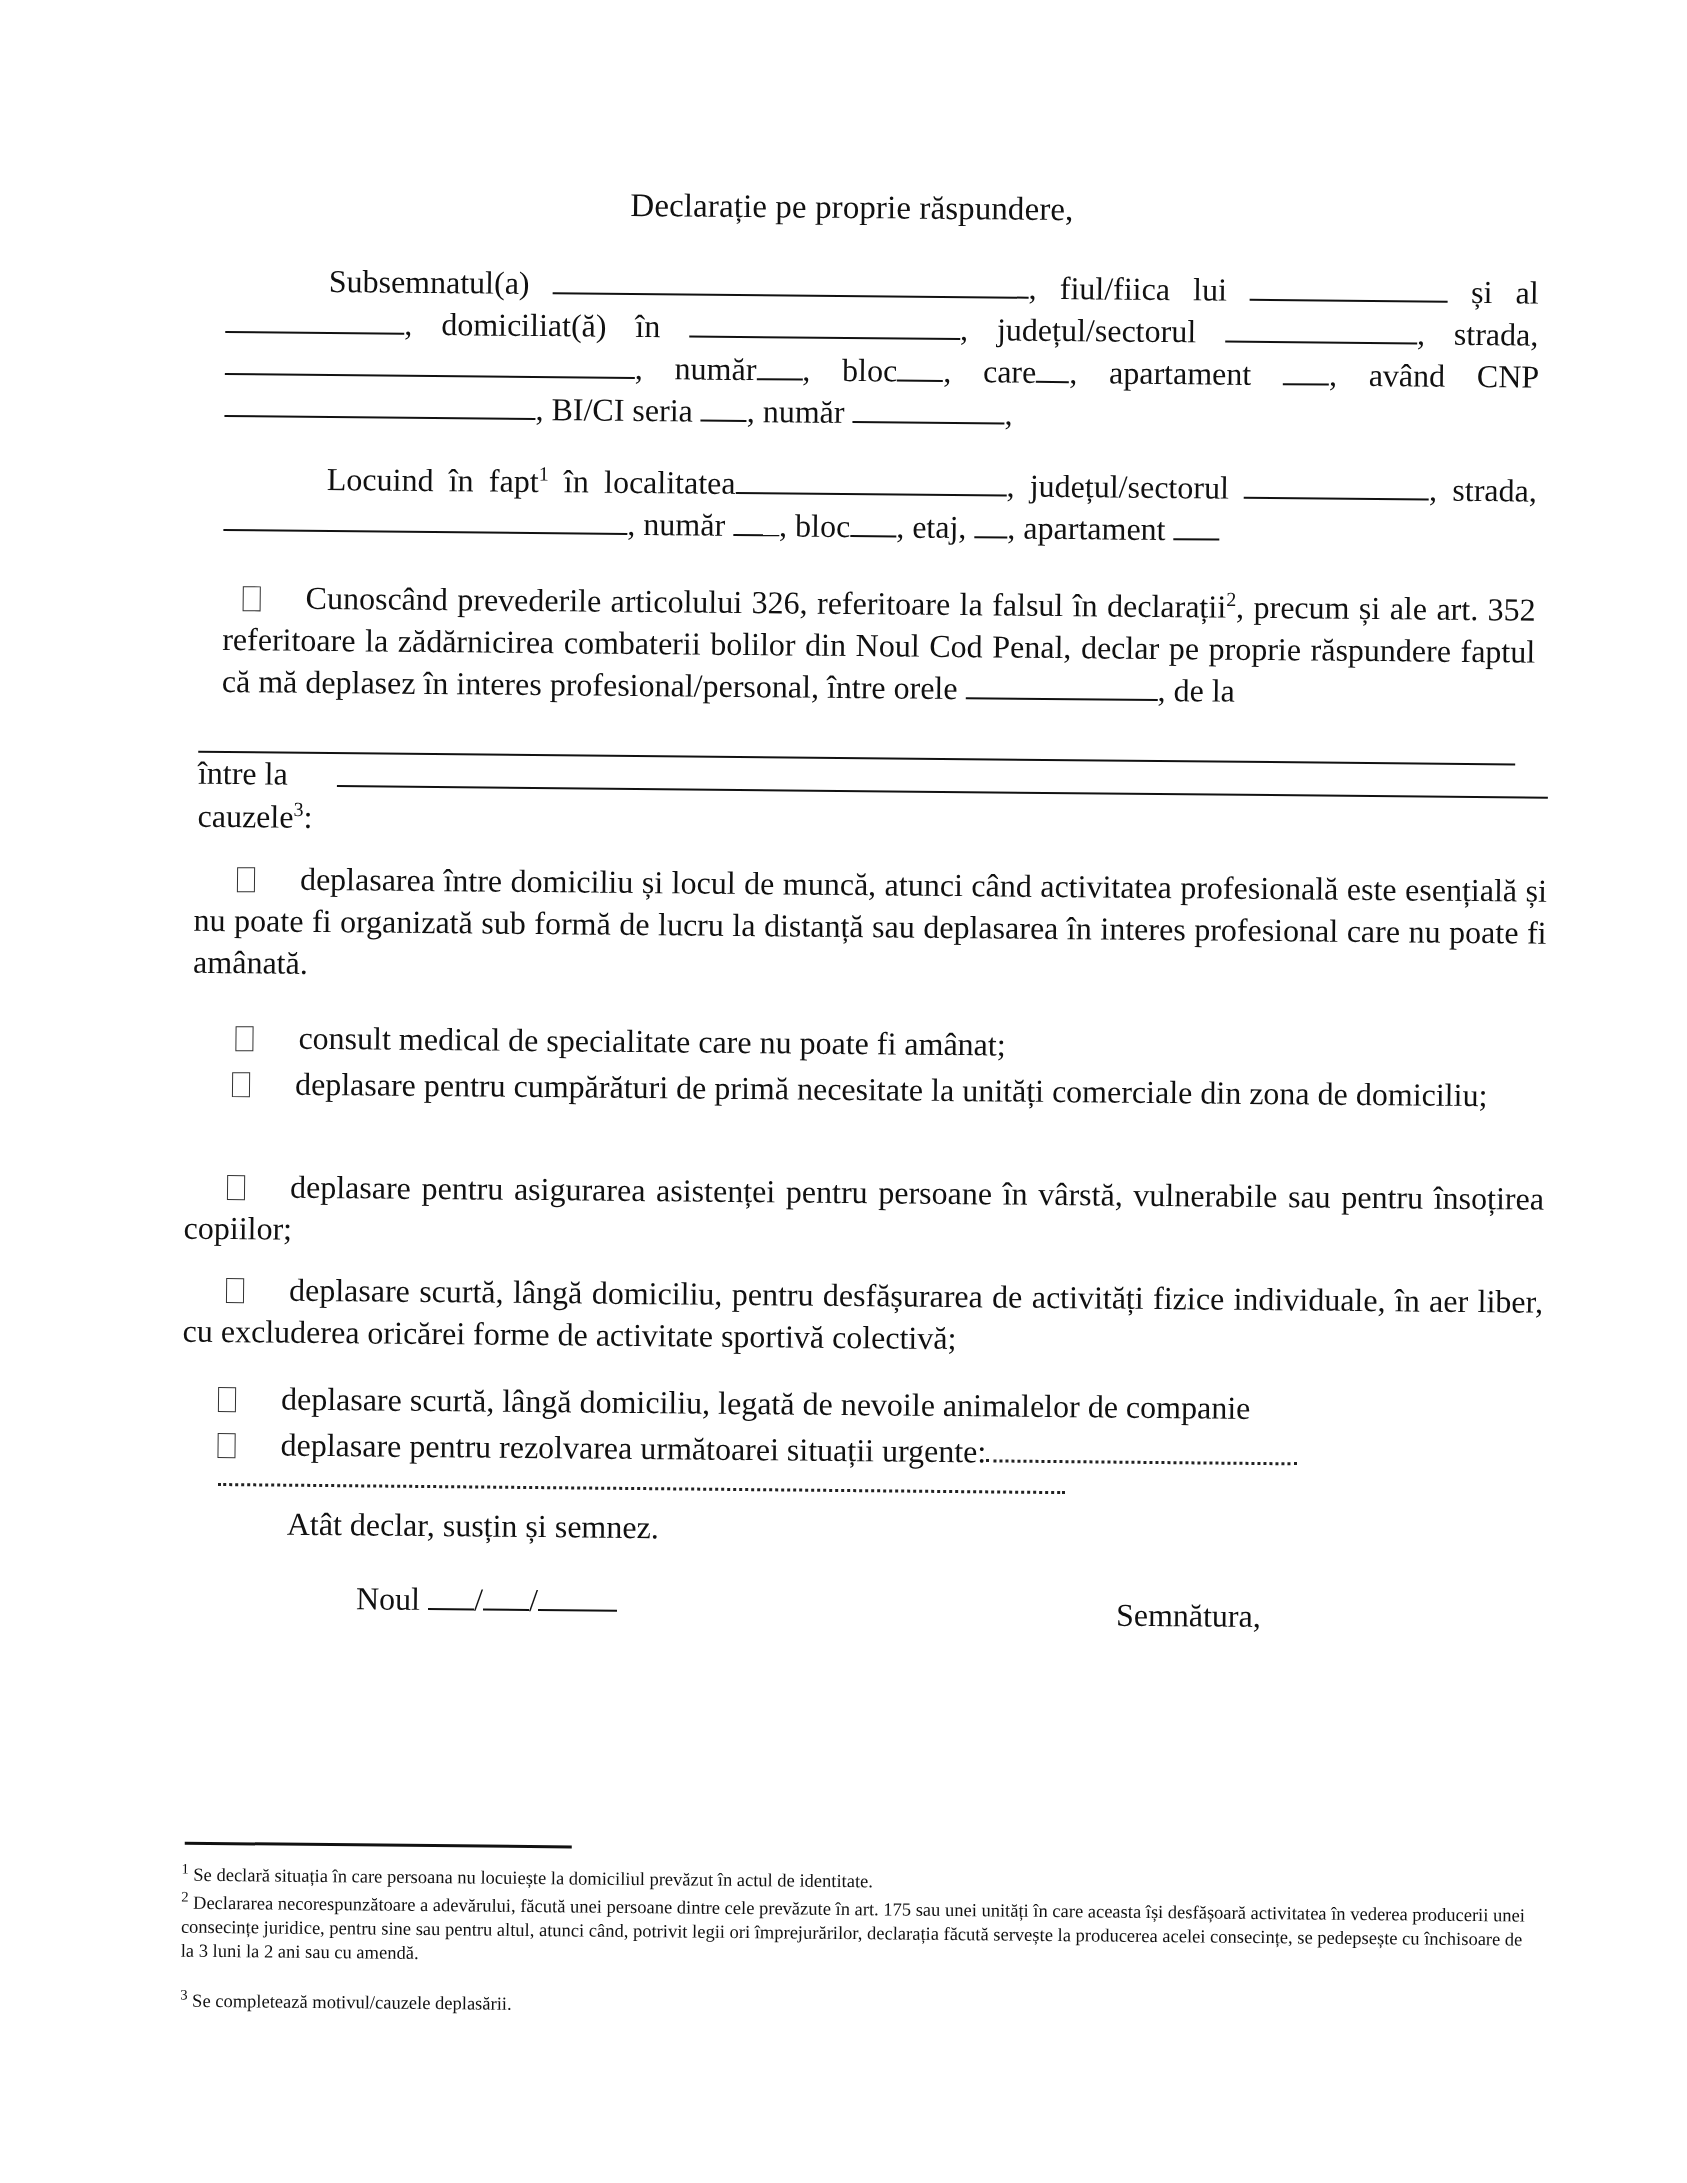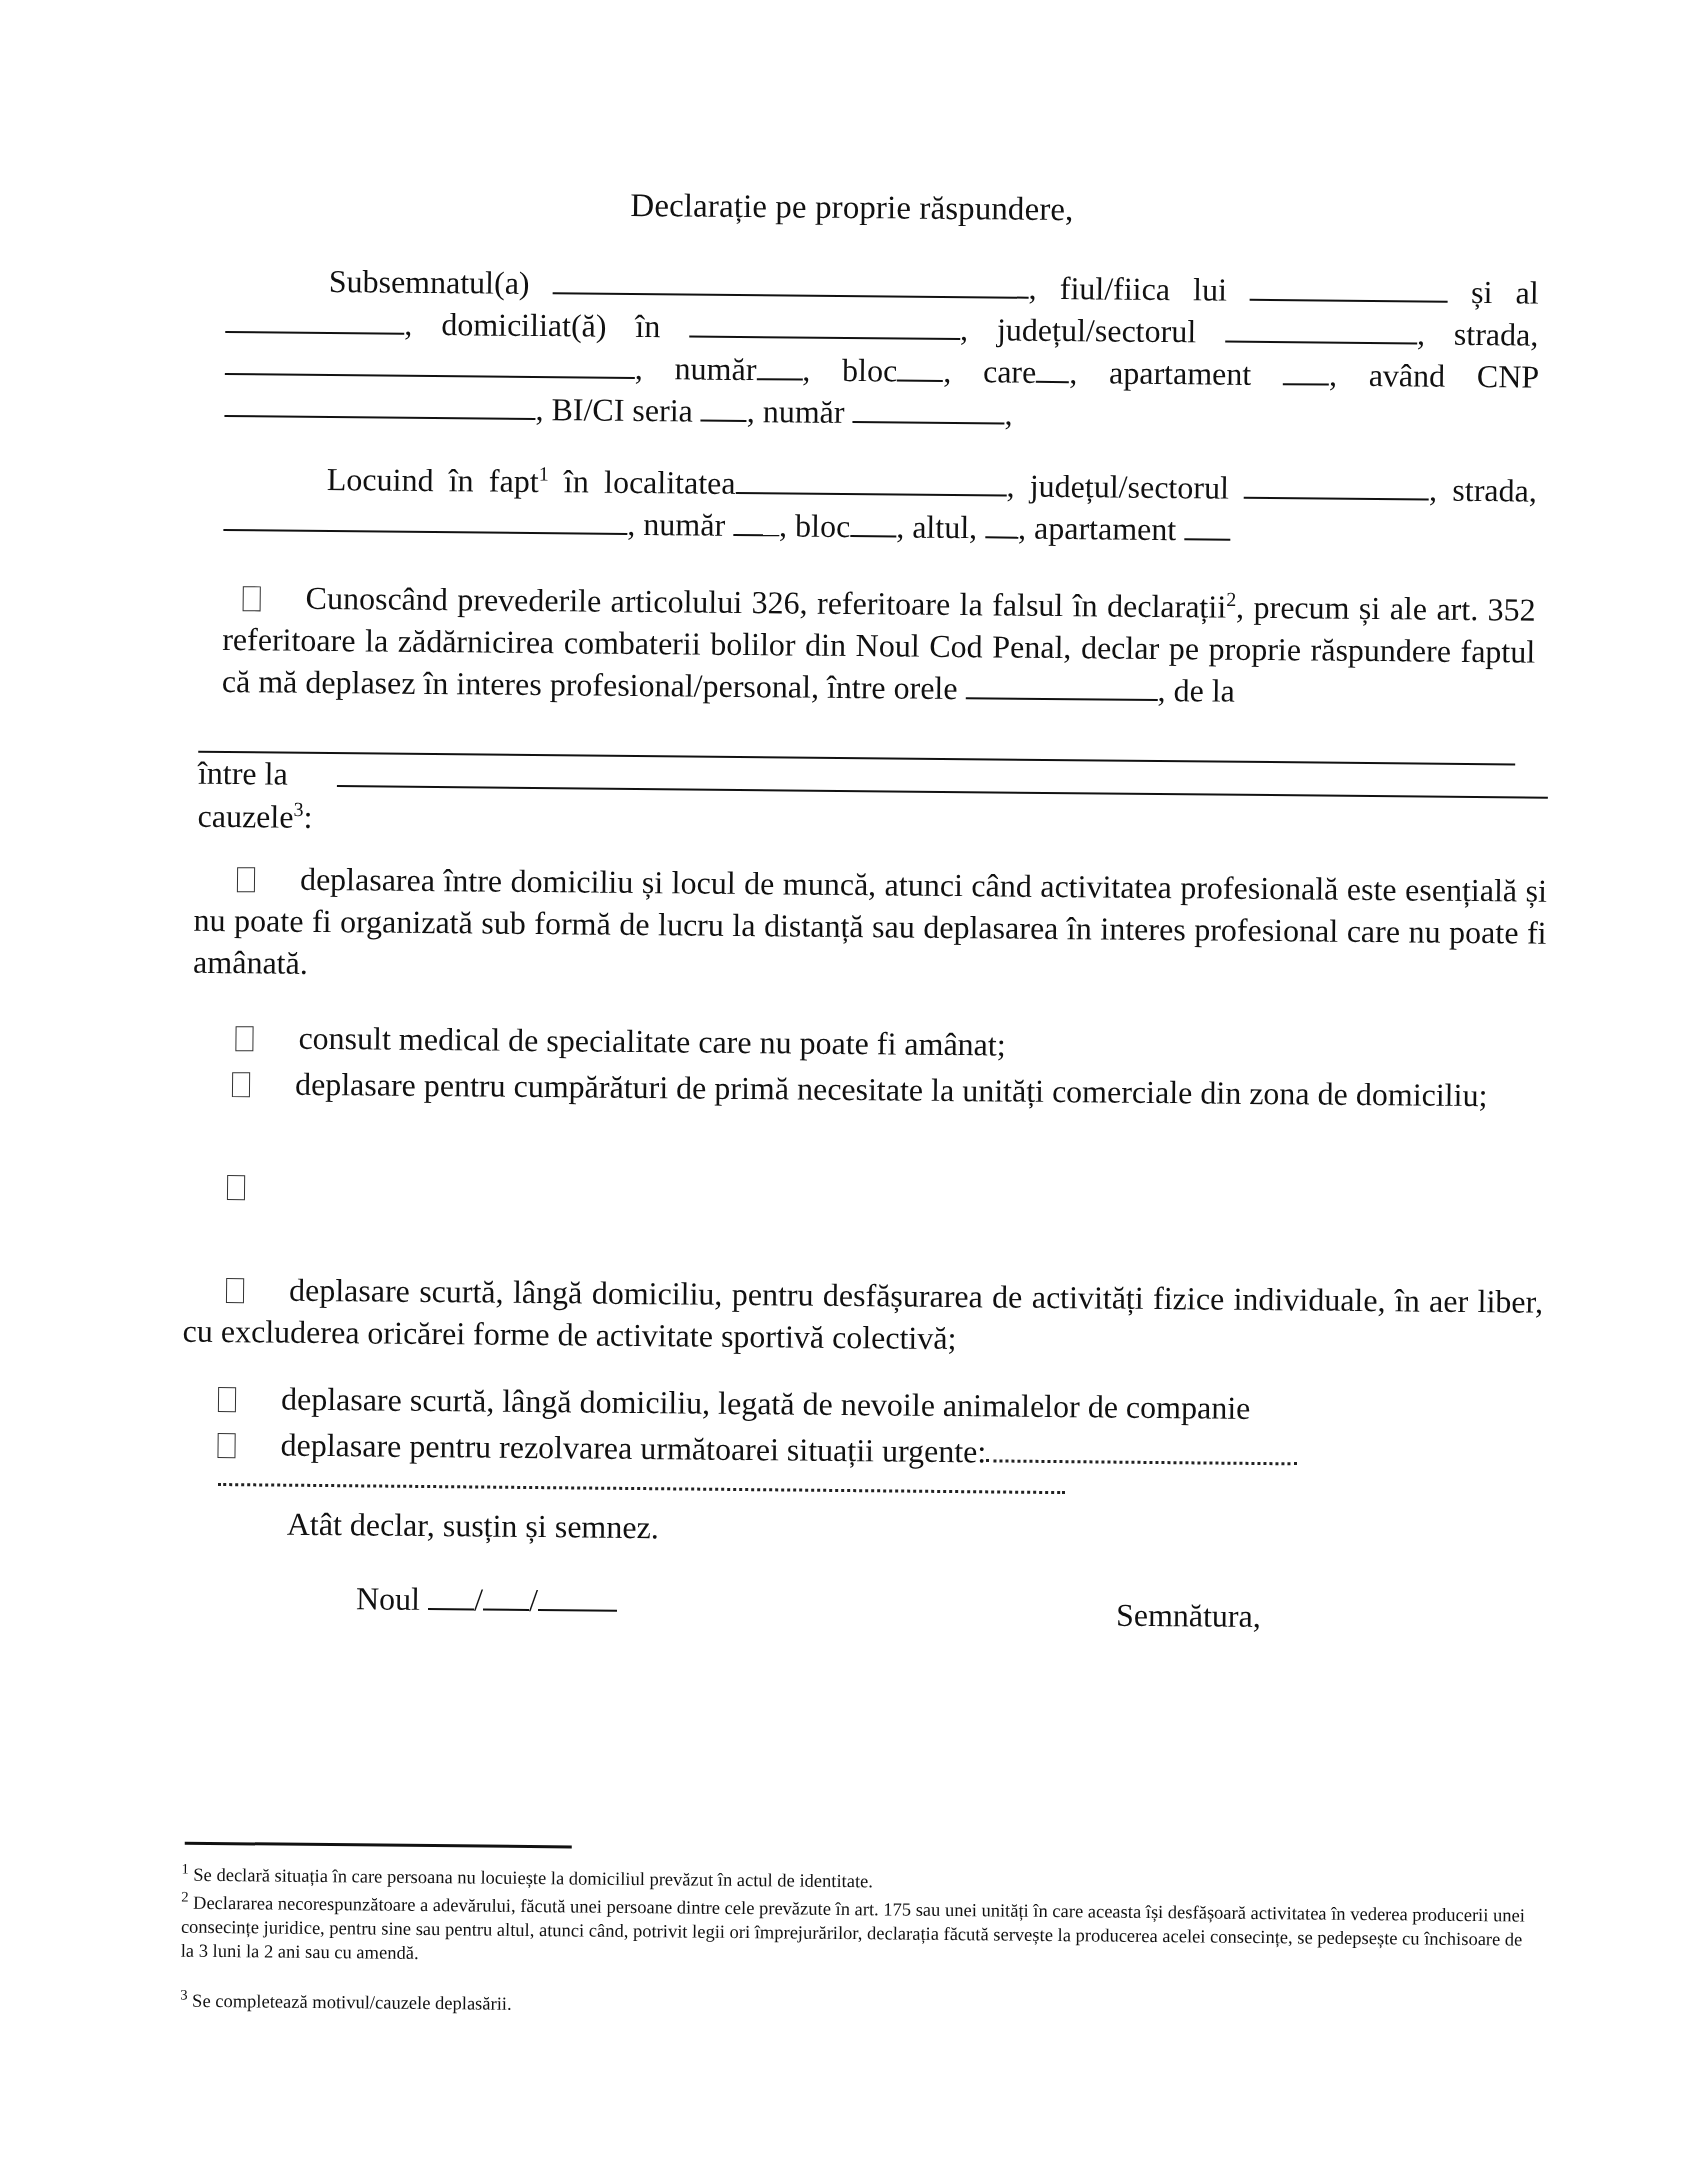--- a/index.html
+++ b/index.html
@@ -43,21 +43,21 @@
     <span class="blank" style="width:46px;"></span><span>, având CNP</span>
     <span class="blank" style="width:311px;"></span><span>, BI/CI seria</span>
     <span class="blank" style="width:46px;"></span><span>, număr</span>
     <span class="blank" style="width:152px;"></span><span>,</span>
   </div>
 
   <div class="para indent" style="top:463px;">
     <span>Locuind în fapt</span><sup>1</sup><span> în localitatea</span><span class="blank" style="width:271px;"></span><span>, județul/sectorul</span>
     <span class="blank" style="width:185px;"></span><span>, strada,</span>
     <span class="blank" style="width:404px;"></span><span>, număr</span>
-    <span class="blank" style="width:46px;"></span><span>, bloc</span><span class="blank" style="width:46px;"></span><span>, altul,</span>
+    <span class="blank" style="width:46px;"></span><span>, bloc</span><span class="blank" style="width:46px;"></span><span>, etaj,</span>
     <span class="blank" style="width:33px;"></span><span>, apartament</span>
     <span class="blank" style="width:46px;"></span>
   </div>
 
   <div class="para" style="top:582px;">
     <span class="cb" style="margin-left:20px;"></span><span>Cunoscând prevederile articolului 326, referitoare la falsul în declarații</span><sup>2</sup><span>, precum și ale art. 352 referitoare la  zădărnicirea combaterii bolilor din Noul Cod Penal, declar pe proprie răspundere faptul că mă deplasez în interes profesional/personal, între orele</span>
     <span class="blank" style="width:192px;"></span><span>, de la</span>
   </div>
   <div style="position:absolute; left:195px; top:754px; width:1317px;" class="fullline"></div>
   <div class="para" style="top:758px; left:195px;">
@@ -71,21 +71,21 @@
   <div class="para" style="top:863px; left:192px; width:1353px;">
     <span class="cb" style="margin-left:43px;"></span><span>deplasarea între domiciliu și locul de muncă, atunci când activitatea profesională este esențială și nu poate fi organizată sub formă de lucru la distanță sau deplasarea în interes profesional care nu poate fi amânată.</span>
   </div>
   <div class="para" style="top:1022px; left:192px; width:1353px;">
     <span class="cb" style="margin-left:43px;"></span><span>consult medical de specialitate care nu poate fi amânat;</span>
   </div>
   <div class="para" style="top:1068px; left:189px; width:1356px;">
     <span class="cb" style="margin-left:43px;"></span><span>deplasare pentru cumpărături de primă necesitate la unități comerciale din zona de domiciliu;</span>
   </div>
   <div class="para" style="top:1171px; left:185px; width:1360px;">
-    <span class="cb" style="margin-left:43px;"></span>
+    <span class="cb" style="margin-left:43px;"></span><span>deplasare pentru asigurarea asistenței pentru persoane în vârstă, vulnerabile sau pentru însoțirea copiilor;</span>
   </div>
   <div class="para" style="top:1274px; left:185px; width:1360px;">
     <span class="cb" style="margin-left:43px;"></span><span>deplasare scurtă, lângă domiciliu, pentru desfășurarea de activități fizice individuale, în aer liber, cu excluderea oricărei forme de activitate sportivă colectivă;</span>
   </div>
   <div class="para" style="top:1383px; left:185px; width:1360px;">
     <span class="cb" style="margin-left:36px;"></span><span>deplasare scurtă, lângă domiciliu, legată de nevoile animalelor de companie</span>
   </div>
   <div class="para" style="top:1429px; left:185px; width:1360px;">
     <span class="cb" style="margin-left:36px;"></span><span>deplasare pentru rezolvarea următoarei situații urgente:</span><span class="dots" style="width:311px;"></span>
   </div>

